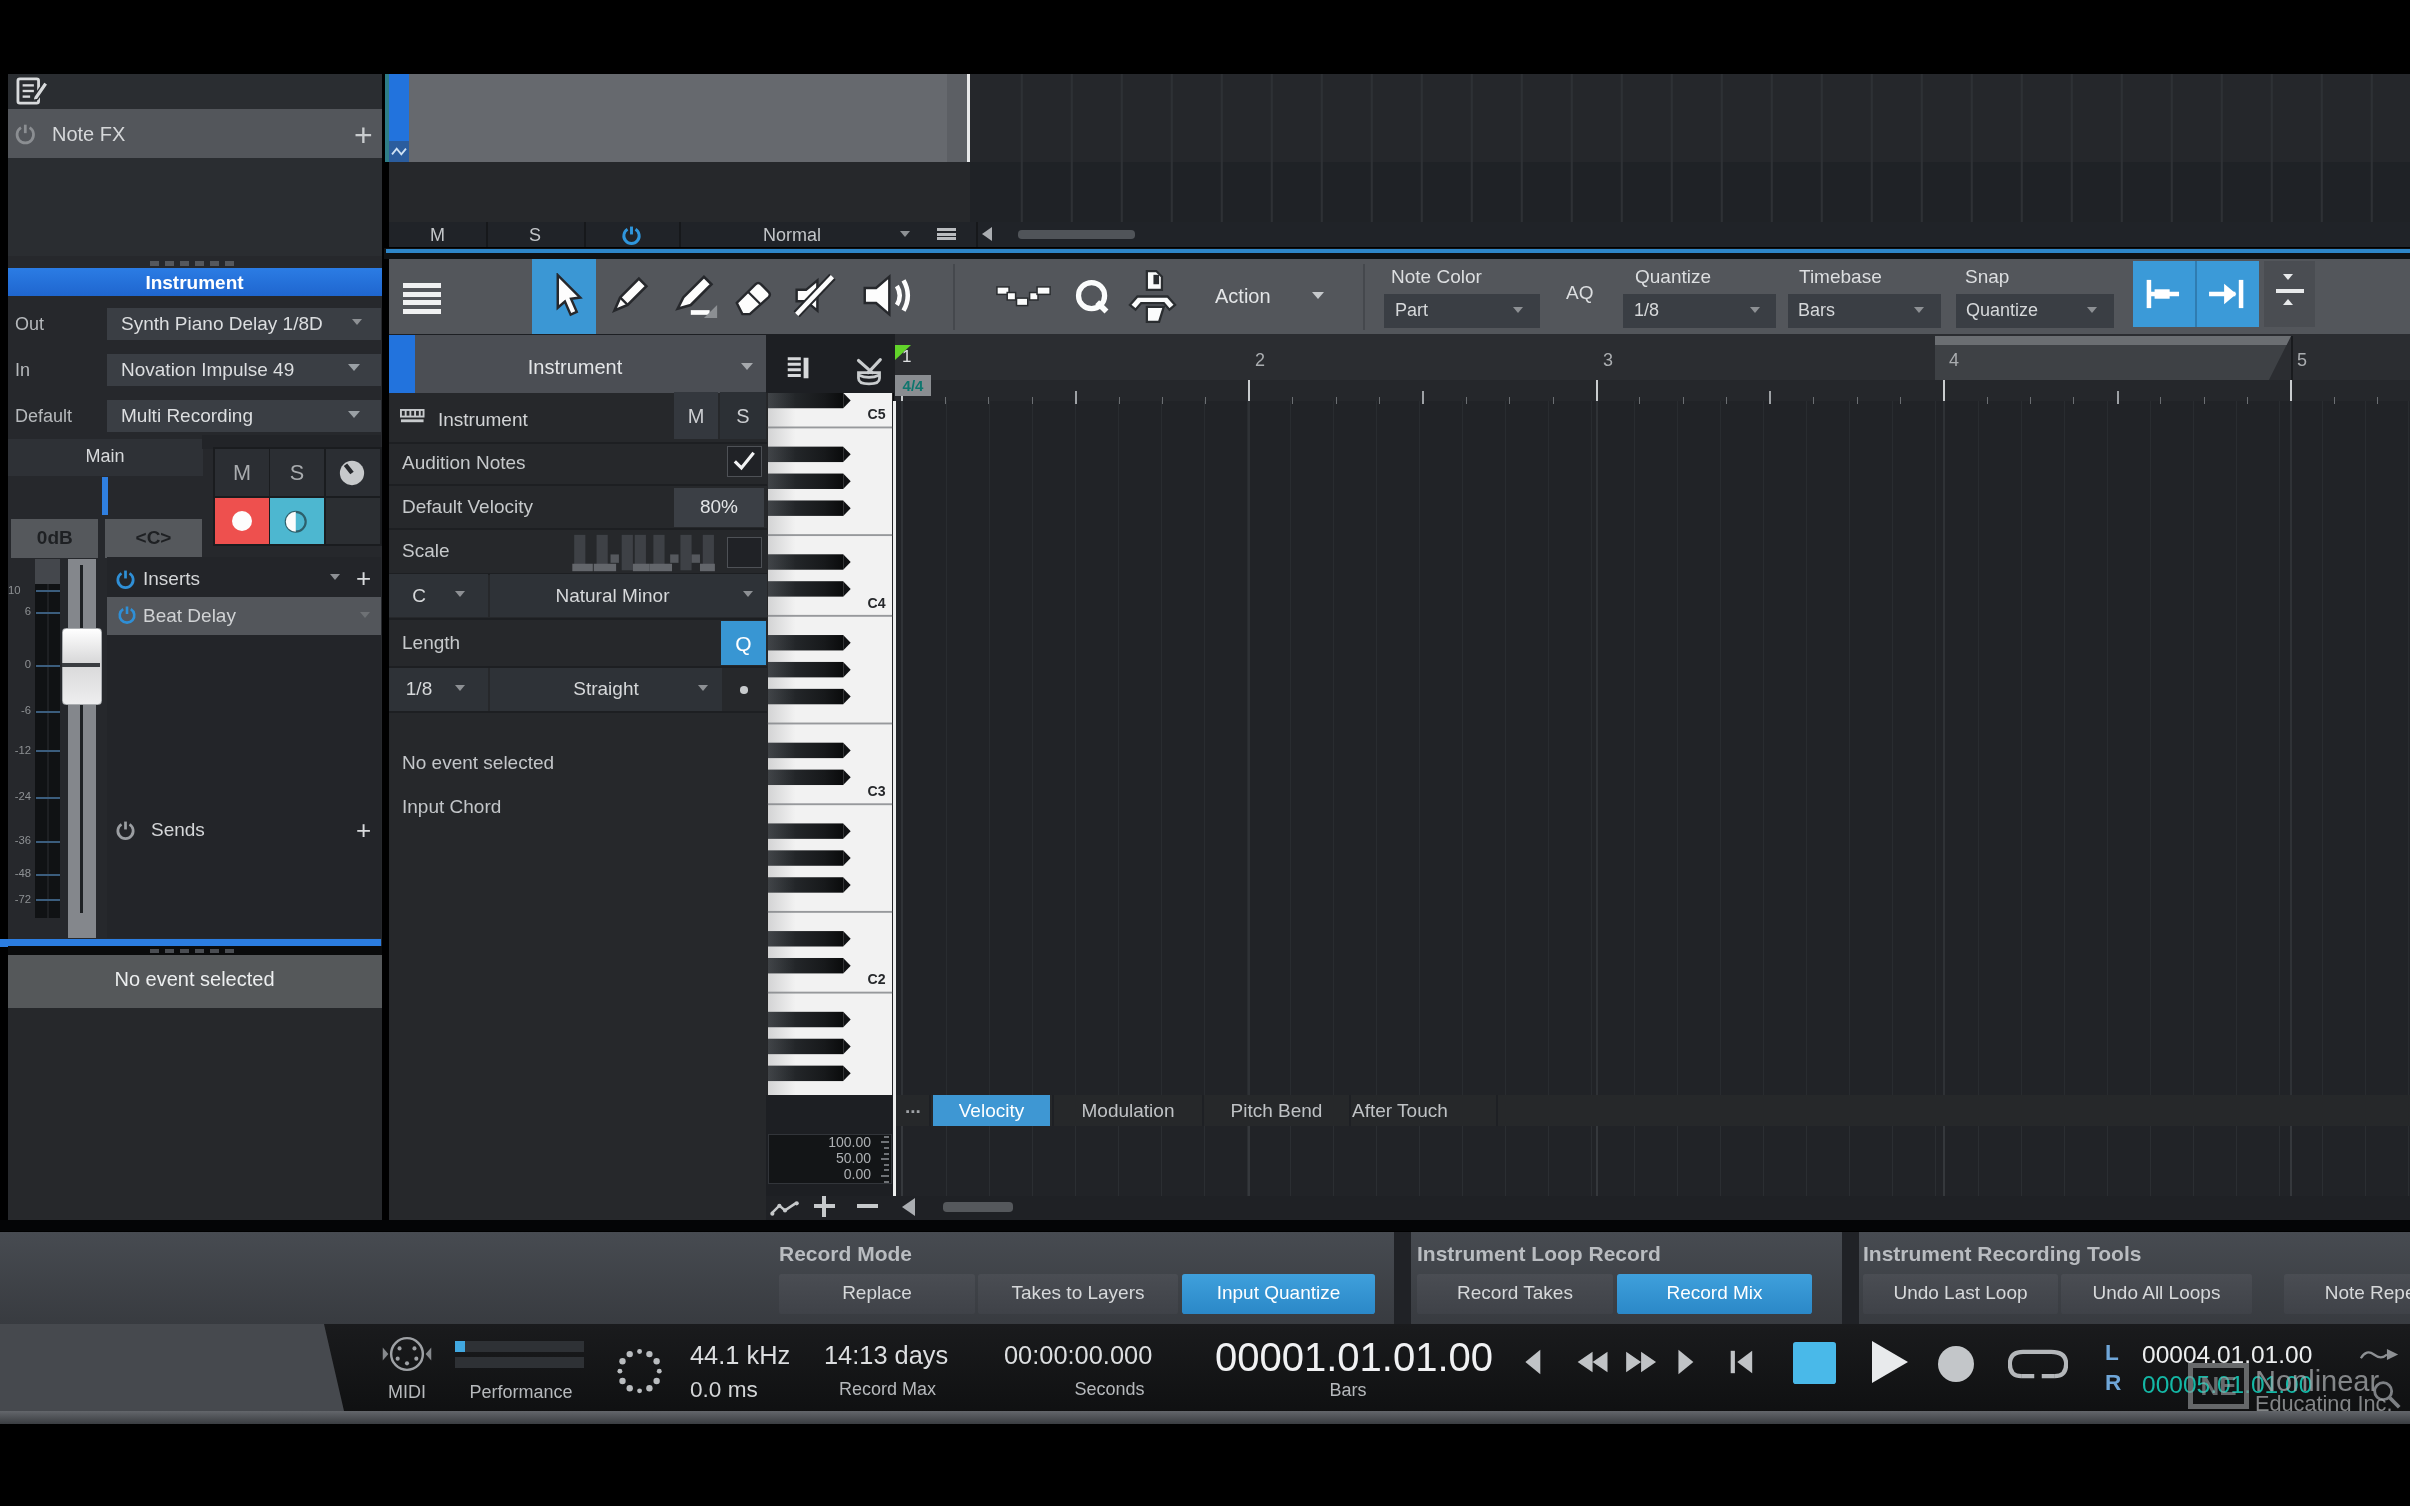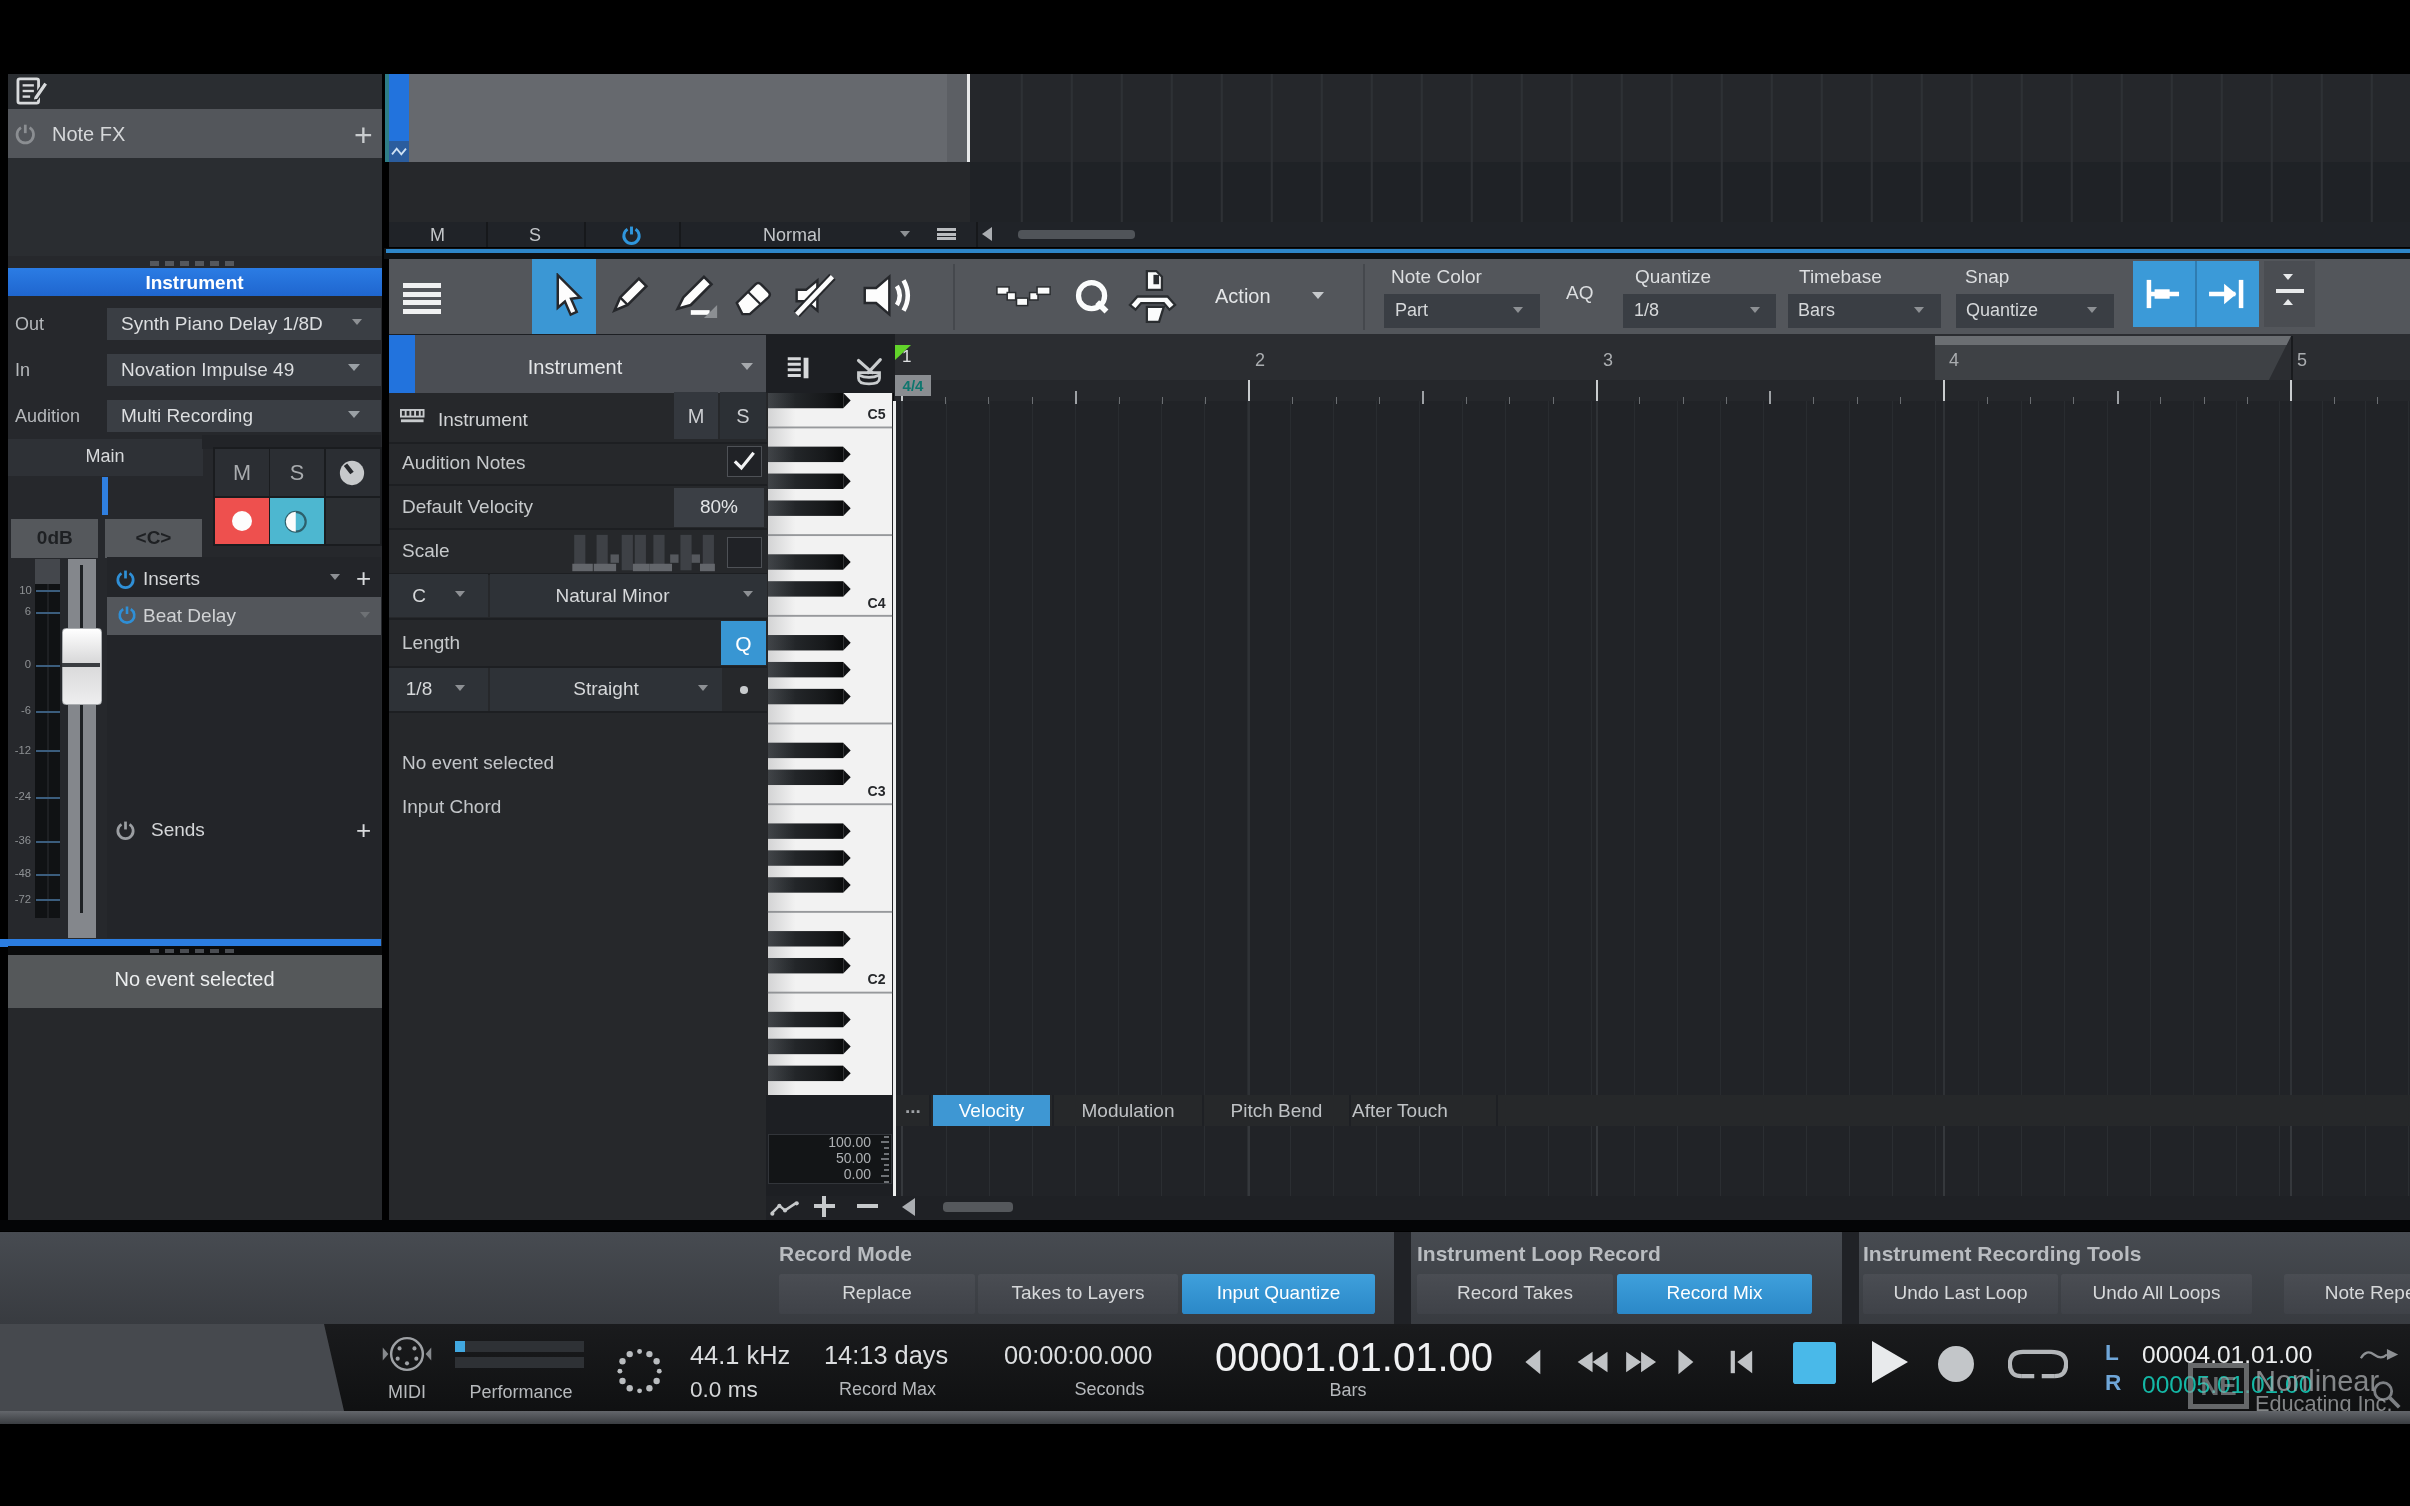--- a/index.html
+++ b/index.html
@@ -31,21 +31,21 @@
 <div class="tx" style="left:354px;top:117px;font-size:32px;font-weight:300;color:#c9ccce;">+</div>
 
 <div class="a" style="left:150px;top:261px;width:87px;height:4.7px;background:repeating-linear-gradient(90deg,#55585d 0 9.4px,transparent 9.4px 15px);"></div>
 
 <div class="a" style="left:7.5px;top:268px;width:374px;height:28px;background:linear-gradient(#2b7ce4,#1f66cf);"></div>
 <div class="tx" style="left:7.5px;top:272px;width:374px;text-align:center;font-size:19px;font-weight:bold;color:#fff;">Instrument</div>
 
 <div class="a" style="left:7.5px;top:297px;width:374px;height:138px;background:#26282c;"></div>
 <div class="tx" style="left:15px;top:314px;font-size:18px;color:#b6b9bc;">Out</div>
 <div class="tx" style="left:15px;top:360px;font-size:18px;color:#b6b9bc;">In</div>
-<div class="tx" style="left:15px;top:406px;font-size:18px;color:#b6b9bc;">Audition</div>
+<div class="tx" style="left:15px;top:406px;font-size:18px;color:#b6b9bc;">Default</div>
 <div class="dd" style="left:107px;top:308px;width:274px;height:32px;"></div>
 <div class="tx" style="left:121px;top:313px;font-size:19px;color:#dcdee0;">Synth Piano Delay 1/8D</div>
 <div class="trs" style="left:352px;top:319px;"></div>
 <div class="dd" style="left:107px;top:354px;width:274px;height:32px;"></div>
 <div class="tx" style="left:121px;top:359px;font-size:19px;color:#dcdee0;">Novation Impulse 49</div>
 <div class="tri" style="left:348px;top:364px;"></div>
 <div class="dd" style="left:107px;top:400px;width:274px;height:32px;"></div>
 <div class="tx" style="left:121px;top:405px;font-size:19px;color:#dcdee0;">Multi Recording</div>
 <div class="tri" style="left:348px;top:411px;"></div>
 
@@ -81,21 +81,21 @@
 <div class="a" style="left:105px;top:519px;width:97px;height:39px;background:#55585c;"></div>
 <div class="tx" style="left:105px;top:527px;width:97px;text-align:center;font-size:19px;font-weight:bold;color:#1e2023;">&lt;C&gt;</div>
 
 <div class="a" style="left:35px;top:559px;width:25.4px;height:359px;background:#101214;"></div>
 <div class="a" style="left:35px;top:559px;width:25.4px;height:24.5px;background:#44474c;"></div>
 <div class="a" style="left:47px;top:584px;width:1.9px;height:334px;background:#1e2023;"></div>
 <div class="a" style="left:68px;top:559px;width:28px;height:379px;background:#84878c;"></div>
 <div class="a" style="left:80px;top:565px;width:2.8px;height:348px;background:#1e2124;"></div>
 <div class="a" style="left:62px;top:628px;width:38px;height:75px;background:linear-gradient(#ffffff,#d8d8d9 45%,#eeeeef);border-radius:3.8px;border:0.9px solid #aaadb0;"></div>
 <div class="a" style="left:62px;top:663px;width:38px;height:3.8px;background:#3a3d41;"></div>
-<div class="tx" style="left:0px;top:584px;width:51px;text-align:center;font-size:11.3px;color:#8e9194;">10</div>
+<div class="tx" style="left:0px;top:584px;width:51px;text-align:left;font-size:11.3px;color:#8e9194;padding-left:8px;">10</div>
 <div class="a" style="left:36px;top:590px;width:23.5px;height:1.9px;background:#3b5d7d;"></div>
 <div class="tx" style="left:0px;top:605px;width:31px;text-align:right;font-size:11.3px;color:#8e9194;">6</div>
 <div class="a" style="left:36px;top:612px;width:23.5px;height:1.9px;background:#3b5d7d;"></div>
 <div class="tx" style="left:0px;top:658px;width:31px;text-align:right;font-size:11.3px;color:#8e9194;">0</div>
 <div class="a" style="left:36px;top:665px;width:23.5px;height:1.9px;background:#3b5d7d;"></div>
 <div class="tx" style="left:0px;top:704px;width:31px;text-align:right;font-size:11.3px;color:#8e9194;">-6</div>
 <div class="a" style="left:36px;top:711px;width:23.5px;height:1.9px;background:#3b5d7d;"></div>
 <div class="tx" style="left:0px;top:744px;width:31px;text-align:right;font-size:11.3px;color:#8e9194;">-12</div>
 <div class="a" style="left:36px;top:750px;width:23.5px;height:1.9px;background:#3b5d7d;"></div>
 <div class="tx" style="left:0px;top:790px;width:31px;text-align:right;font-size:11.3px;color:#8e9194;">-24</div>

